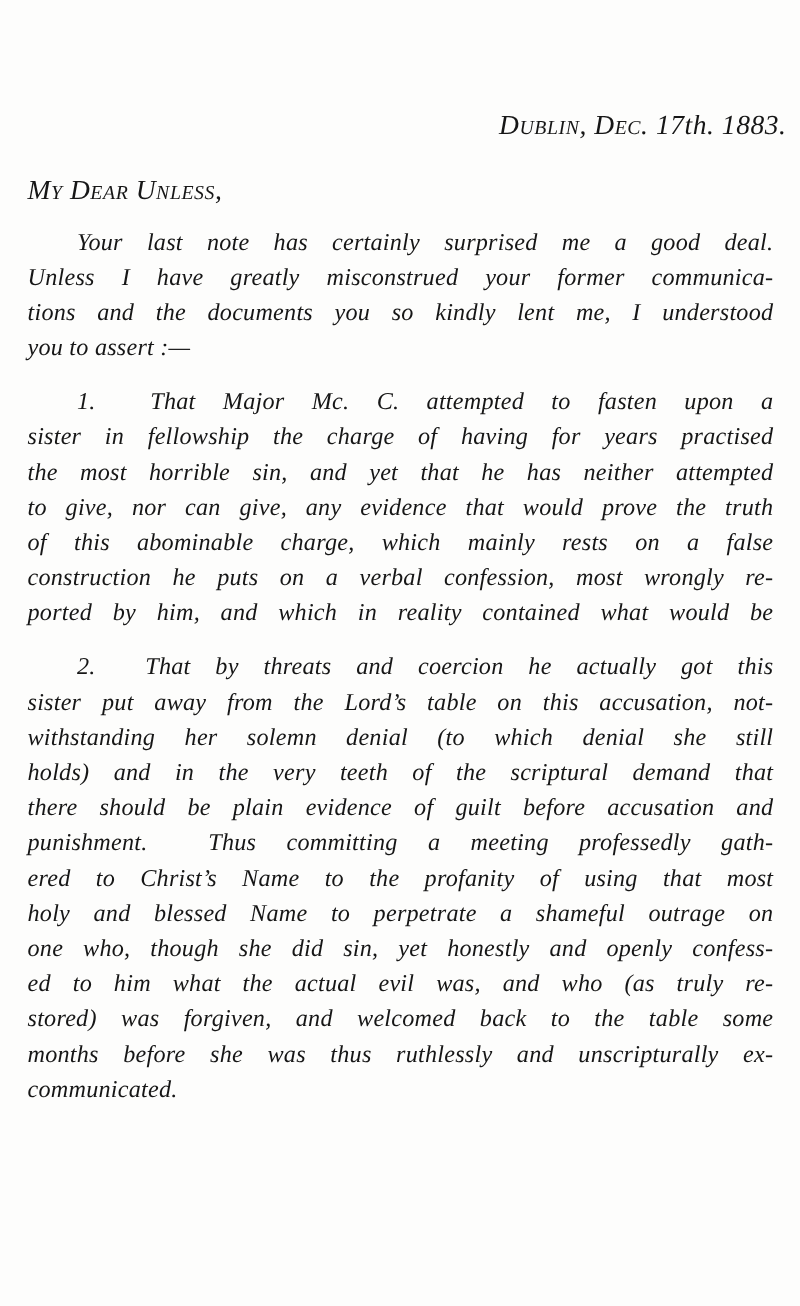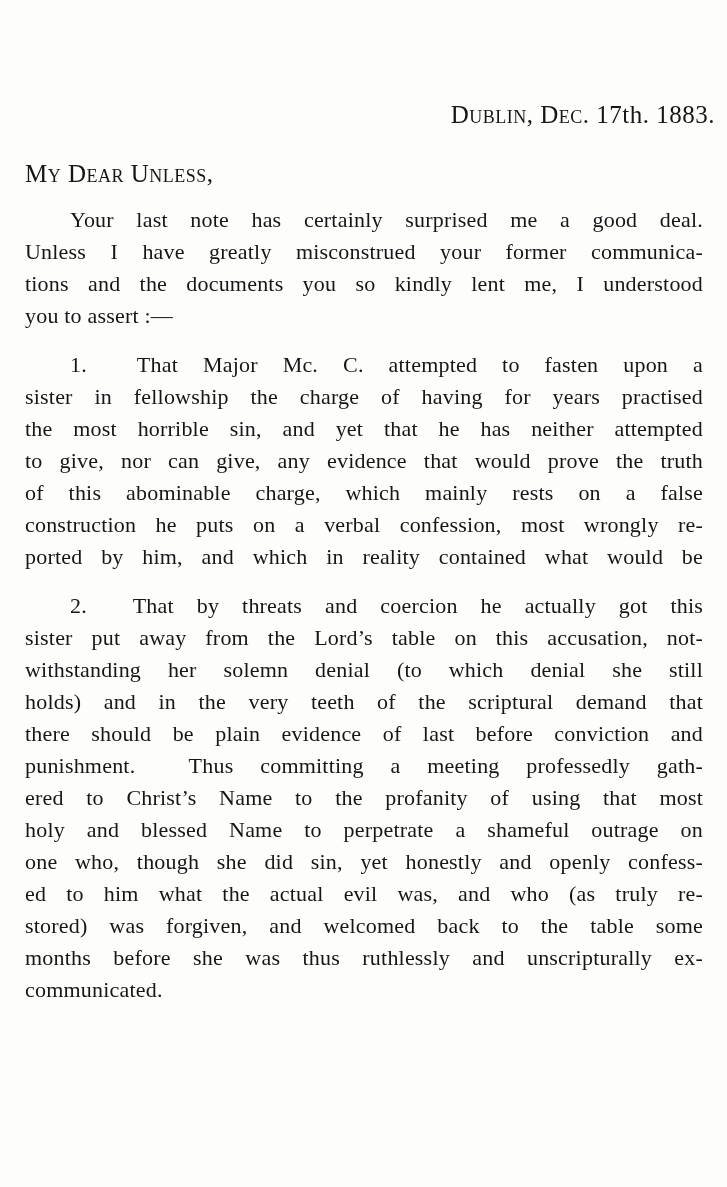--- a/index.html
+++ b/index.html
@@ -12,20 +12,21 @@
     background: #fdfdfc;
     overflow: hidden;
   }
   .page {
     box-sizing: border-box;
     width: 727px;
     height: 1187px;
     padding: 100px 24px 0 25px;
     font-family: "Liberation Serif", "DejaVu Serif", serif;
     color: #161616;
+    font-style: italic;
     -webkit-font-smoothing: antialiased;
   }
   .dateline {
     font-size: 25px;
     line-height: 29px;
     text-align: right;
     margin-right: -12px;
     letter-spacing: 0.5px;
     white-space: nowrap;
   }
@@ -83,21 +84,21 @@
         <div class="line">to give, nor can give, any evidence that would prove the truth</div>
         <div class="line">of this abominable charge, which mainly rests on a false</div>
         <div class="line">construction he puts on a verbal confession, most wrongly re-</div>
         <div class="line">ported by him, and which in reality contained what would be</div>
       </div>
       <div class="para">
         <div class="line first">2.&nbsp;&nbsp;That by threats and coercion he actually got this</div>
         <div class="line">sister put away from the Lord’s table on this accusation, not-</div>
         <div class="line">withstanding her solemn denial (to which denial she still</div>
         <div class="line">holds) and in the very teeth of the scriptural demand that</div>
-        <div class="line">there should be plain evidence of last before conviction and</div>
+        <div class="line">there should be plain evidence of guilt before accusation and</div>
         <div class="line">punishment.&nbsp; Thus committing a meeting professedly gath-</div>
         <div class="line">ered to Christ’s Name to the profanity of using that most</div>
         <div class="line">holy and blessed Name to perpetrate a shameful outrage on</div>
         <div class="line">one who, though she did sin, yet honestly and openly confess-</div>
         <div class="line">ed to him what the actual evil was, and who (as truly re-</div>
         <div class="line">stored) was forgiven, and welcomed back to the table some</div>
         <div class="line">months before she was thus ruthlessly and unscripturally ex-</div>
         <div class="line unjust">communicated.</div>
       </div>
     </div>

